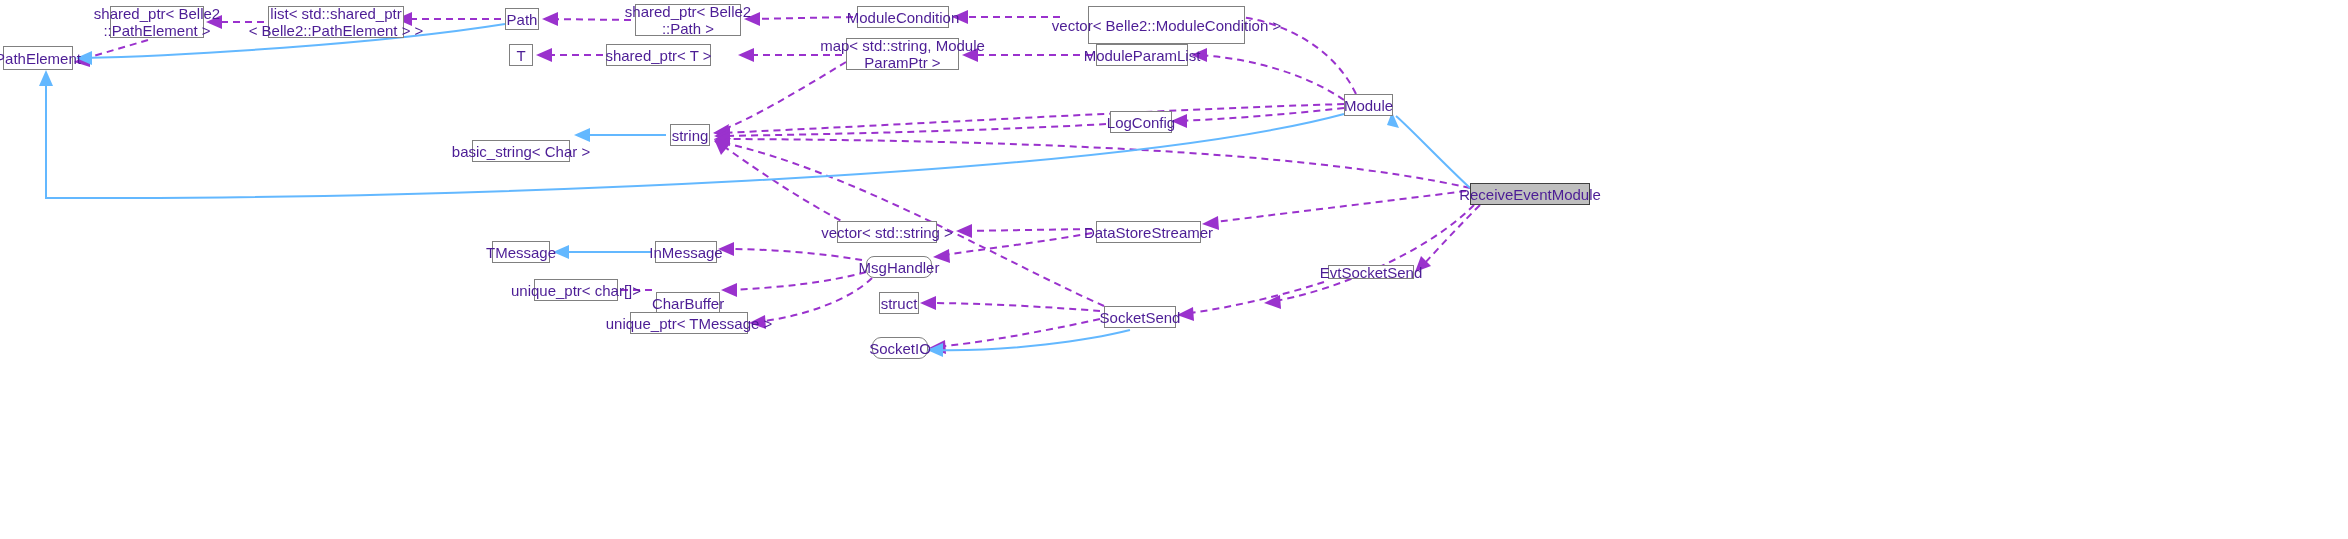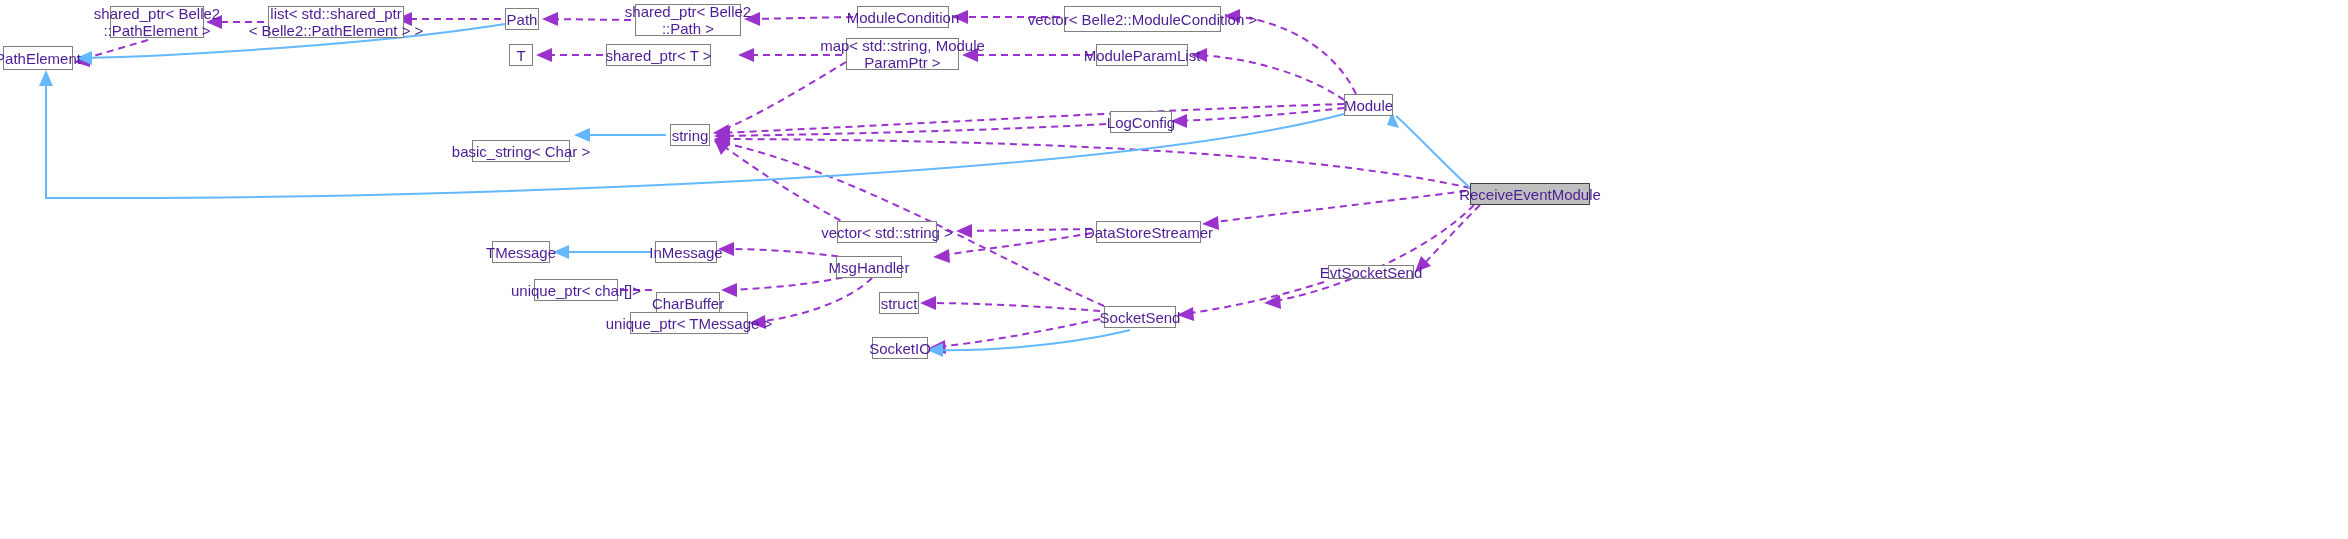--- a/index.html
+++ b/index.html
@@ -159,36 +159,36 @@
 
   <div class="node" style="left:3px;top:46px;width:70px;height:24px;">PathElement</div>
   <div class="node" style="left:110px;top:6px;width:94px;height:32px;">shared_ptr&lt; Belle2
 ::PathElement &gt;</div>
   <div class="node" style="left:268px;top:6px;width:136px;height:32px;">list&lt; std::shared_ptr
 &lt; Belle2::PathElement &gt; &gt;</div>
   <div class="node" style="left:505px;top:8px;width:34px;height:22px;">Path</div>
   <div class="node" style="left:635px;top:4px;width:106px;height:32px;">shared_ptr&lt; Belle2
 ::Path &gt;</div>
   <div class="node" style="left:857px;top:6px;width:92px;height:22px;">ModuleCondition</div>
-  <div class="node" style="left:1064px;top:6px;width:157px;height:26px;">vector&lt; Belle2::ModuleCondition &gt;</div>
+  <div class="node" style="left:1088px;top:6px;width:157px;height:38px;">vector&lt; Belle2::ModuleCondition &gt;</div>
   <div class="node" style="left:509px;top:44px;width:24px;height:22px;">T</div>
   <div class="node" style="left:606px;top:44px;width:105px;height:22px;">shared_ptr&lt; T &gt;</div>
   <div class="node" style="left:846px;top:38px;width:113px;height:32px;">map&lt; std::string, Module
 ParamPtr &gt;</div>
   <div class="node" style="left:1096px;top:44px;width:92px;height:22px;">ModuleParamList</div>
   <div class="node" style="left:1344px;top:94px;width:49px;height:22px;">Module</div>
   <div class="node" style="left:1110px;top:111px;width:62px;height:22px;">LogConfig</div>
   <div class="node" style="left:472px;top:124px;width:98px;height:22px;margin-top:16px;">basic_string&lt; Char &gt;</div>
   <div class="node" style="left:670px;top:124px;width:40px;height:22px;">string</div>
   <div class="node focus" style="left:1470px;top:183px;width:120px;height:22px;">ReceiveEventModule</div>
   <div class="node" style="left:837px;top:221px;width:100px;height:22px;">vector&lt; std::string &gt;</div>
   <div class="node" style="left:1096px;top:221px;width:105px;height:22px;">DataStoreStreamer</div>
   <div class="node" style="left:492px;top:241px;width:58px;height:22px;">TMessage</div>
   <div class="node" style="left:655px;top:241px;width:62px;height:22px;">InMessage</div>
-  <div class="node" style="left:836px;top:256px;width:66px;height:22px;">MsgHandler</div>
+  <div class="node" style="left:866px;top:256px;width:66px;height:22px;border-radius:8px;">MsgHandler</div>
   <div class="node" style="left:1328px;top:265px;width:86px;height:14px;">EvtSocketSend</div>
   <div class="node" style="left:502px;top:279px;width:84px;height:22px;margin-left:32px;">unique_ptr&lt; char[]&gt;</div>
   <div class="node" style="left:656px;top:279px;width:64px;height:22px;margin-top:13px;">CharBuffer</div>
   <div class="node" style="left:879px;top:292px;width:40px;height:22px;">struct</div>
   <div class="node" style="left:1104px;top:306px;width:72px;height:22px;">SocketSend</div>
   <div class="node" style="left:630px;top:312px;width:118px;height:22px;">unique_ptr&lt; TMessage &gt;</div>
-  <div class="node" style="left:872px;top:337px;width:56px;height:22px;">SocketIO</div>
+  <div class="node" style="left:872px;top:337px;width:56px;height:22px;border-radius:9px;">SocketIO</div>
 </div>
 
 </body></html>

